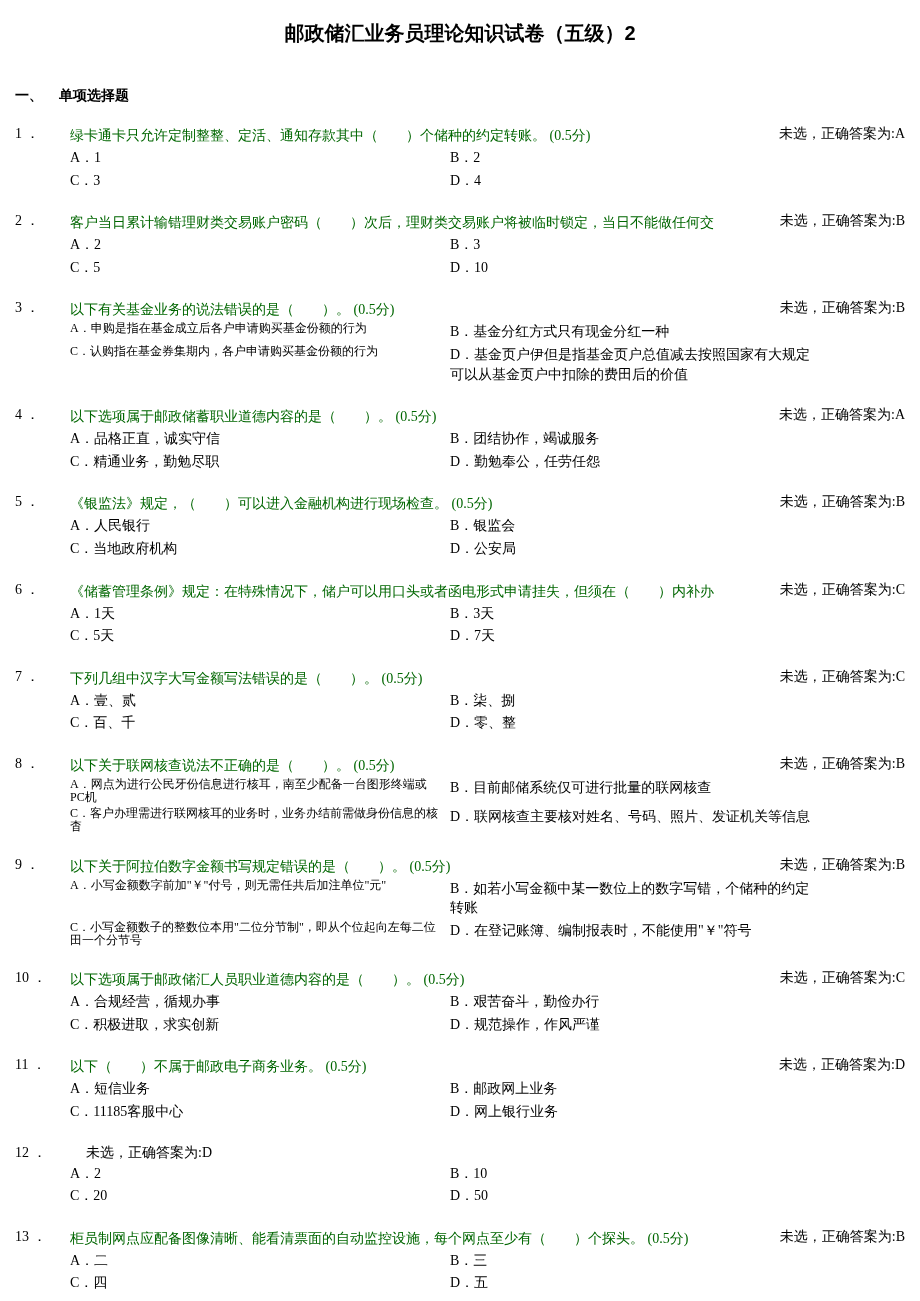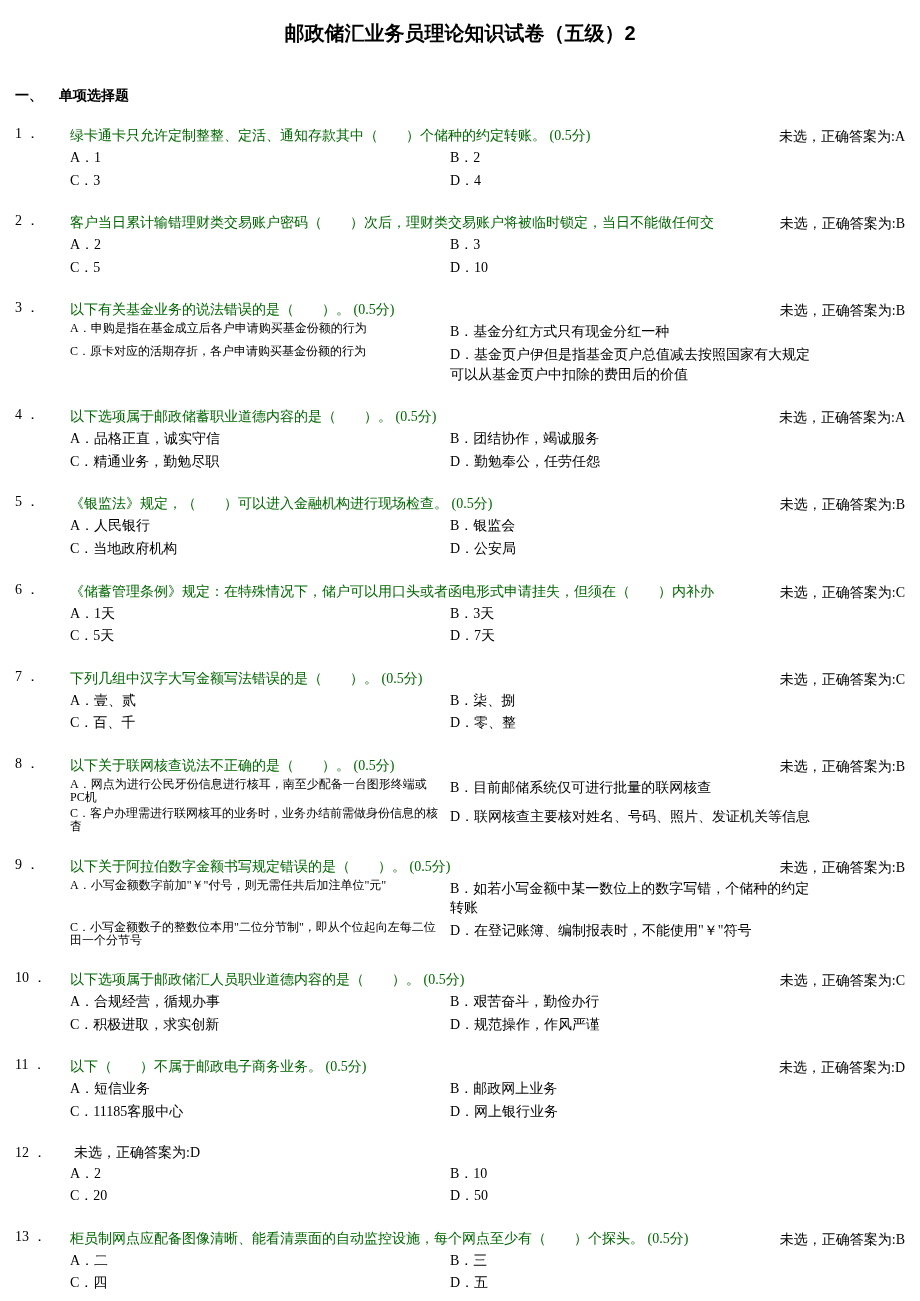--- a/index.html
+++ b/index.html
@@ -31,31 +31,31 @@
   }
   .q-num {
     position: absolute;
     left: 0;
     top: 0;
     width: 50px;
     text-align: left;
   }
   .q-row {
     display: flex;
-    align-items: flex-end;
+    align-items: flex-start;
     font-family: Liberation Serif, serif;
   }
   .q-stem {
     color: #006600;
     flex: 1;
     line-height: 1.5;
   }
   .q-status {
     white-space: nowrap;
-    margin-left: 4px;
+    margin-left: 16px;
     color: #000;
   }
   .options {
     display: grid;
     grid-template-columns: 370px 370px;
     column-gap: 10px;
     row-gap: 3px;
     margin-top: 2px;
   }
   .opt {
@@ -103,21 +103,21 @@
     </div>
     <div class="question">
       <div class="q-num">3 ．</div>
       <div class="q-row">
         <div class="q-stem">以下有关基金业务的说法错误的是（　　）。 (0.5分)</div>
         <div class="q-status">未选，正确答案为:B</div>
       </div>
       <div class="options">
         <div class="opt small">A．申购是指在基金成立后各户申请购买基金份额的行为</div>
         <div class="opt">B．基金分红方式只有现金分红一种</div>
-        <div class="opt small">C．原卡对应的活期存折，各户申请购买基金份额的行为</div>
+        <div class="opt small">C．认购指在基金券集期内，各户申请购买基金份额的行为</div>
         <div class="opt">D．基金页户伊但是指基金页户总值减去按照国家有大规定可以从基金页户中扣除的费田后的价值</div>
       </div>
     </div>
     <div class="question">
       <div class="q-num">4 ．</div>
       <div class="q-row">
         <div class="q-stem">以下选项属于邮政储蓄职业道德内容的是（　　）。 (0.5分)</div>
         <div class="q-status">未选，正确答案为:A</div>
       </div>
       <div class="options">

